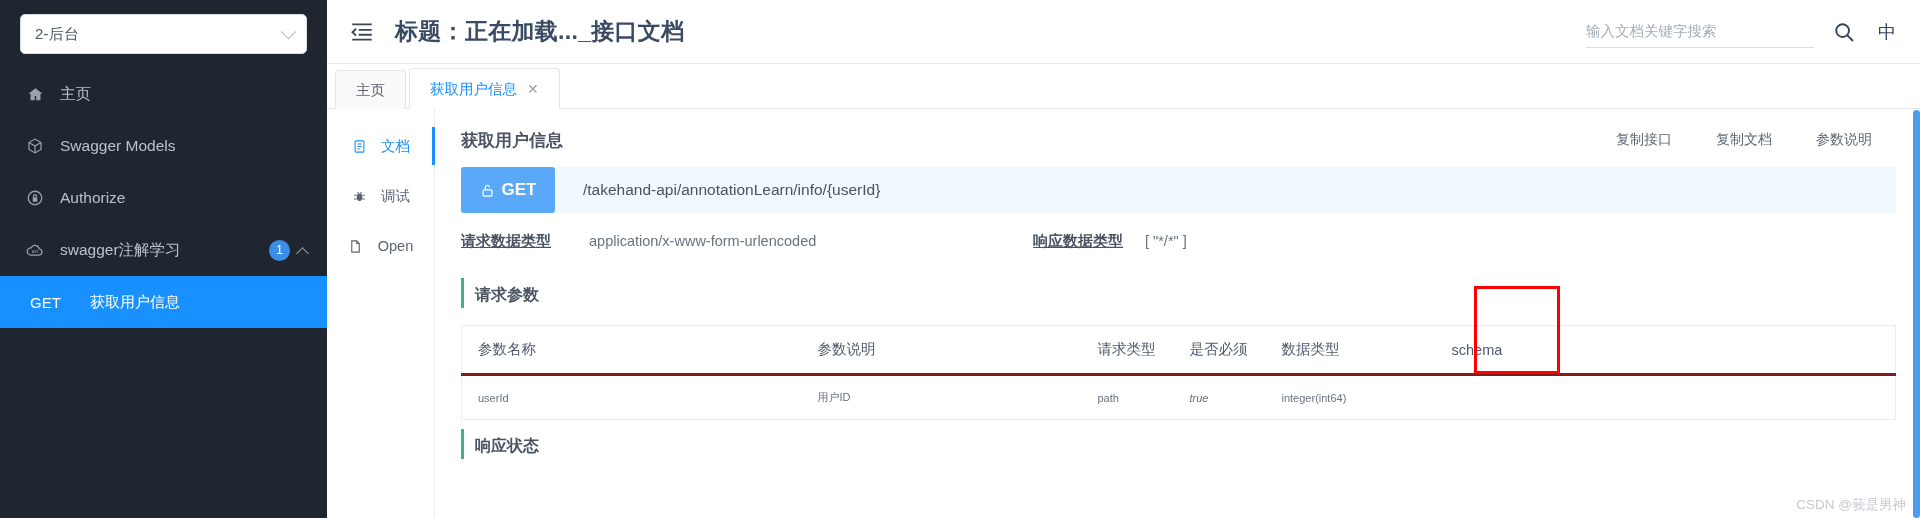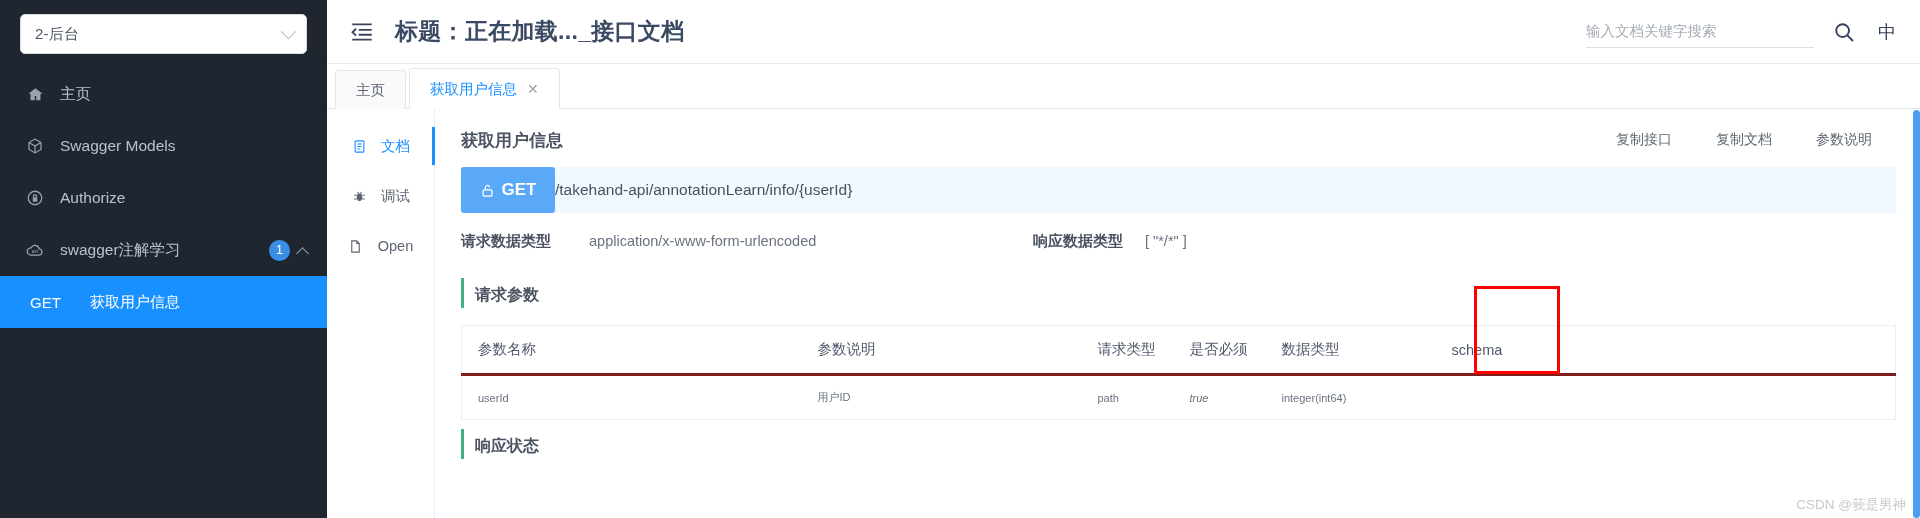--- a/index.html
+++ b/index.html
@@ -213,24 +213,24 @@
   .method-chip {
     background: #5aa9f8;
     color: #fff;
     height: 46px; min-width: 94px;
     display: flex; align-items: center; justify-content: center;
     gap: 7px;
     font-size: 17px; font-weight: bold;
     border-radius: 3px;
   }
   .method-chip .lock { width: 15px; height: 17px; }
-  .method-url { font-size: 15.5px; color: #4a5260; }
+  .method-url { margin-left: 28px; font-size: 15.5px; color: #4a5260; }
 
   .kv-row { display: flex; align-items: center; height: 56px; }
-  .kv-label { font-size: 15px; font-weight: bold; color: #4b5362; }
+  .kv-label { font-size: 15px; font-weight: bold; color: #4b5362; text-decoration: underline; }
   .kv-val { font-size: 14.5px; color: #6a7280; }
   .kv-1 { width: 128px; }
   .kv-2 { width: 420px; }
   .kv-3 { width: 136px; padding-left: 24px; }
 
   .sec-title {
     display: flex; align-items: center;
     height: 40px;
     margin-top: 6px;
     position: relative;

